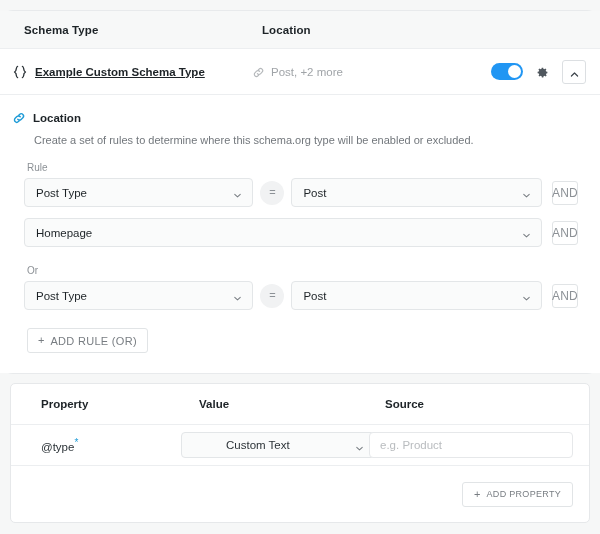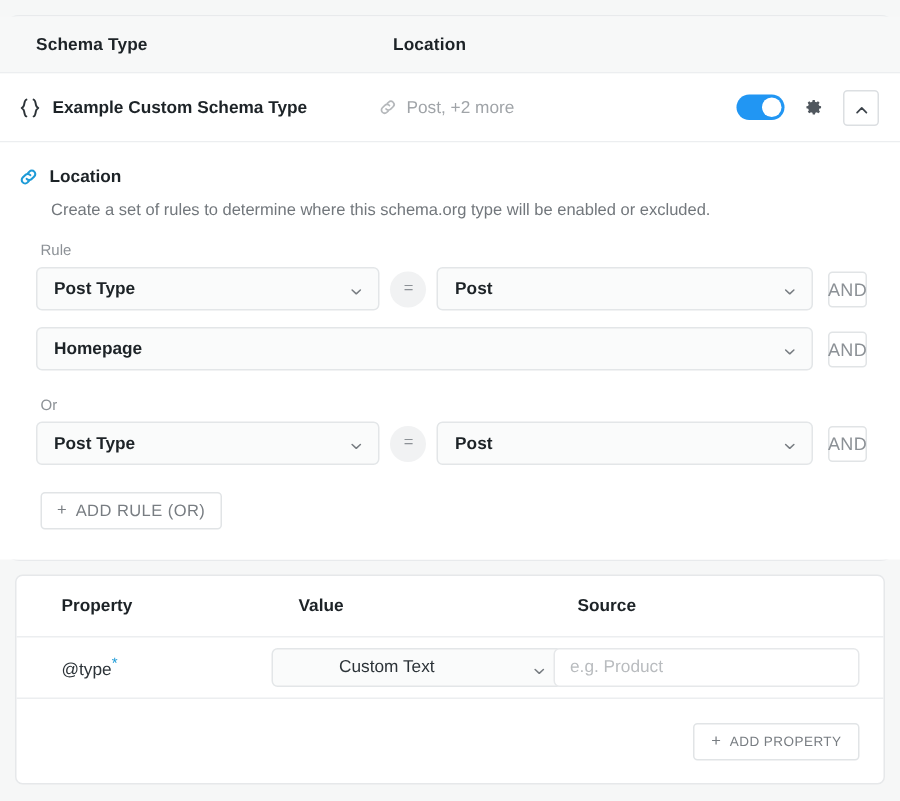--- a/index.html
+++ b/index.html
@@ -33,21 +33,21 @@
   .th.location { flex: 1; }
 
   .schema-row {
     display: flex; align-items: center;
     height: 46px; padding: 0 14px 0 12px;
     background: #fff;
     border-bottom: 1px solid #eceef0;
   }
   .schema-name-cell { width: 240px; display: flex; align-items: center; gap: 7px; padding-left: 0; }
   .code-icon { width: 16px; height: 16px; display: block; color: #2c3338; flex: 0 0 auto; }
-  .schema-name { font-size: 11.5px; font-weight: bold; color: #1d2327; white-space: nowrap; }
+  .schema-name { font-size: 11.5px; font-weight: bold; color: #1d2327; white-space: nowrap; text-decoration: underline; }
 
   .location-cell { flex: 1; display: flex; align-items: center; gap: 6px; color: #a7aaad; }
   .link-icon { width: 13px; height: 13px; display: block; color: #b5b8bb; flex: 0 0 auto; }
   .location-text { font-size: 11.5px; color: #a0a4a8; white-space: nowrap; }
 
   .row-controls { display: flex; align-items: center; gap: 13px; margin-left: auto; }
   .toggle {
     width: 32px; height: 17px; border-radius: 9px; background: #2196f3;
     position: relative; flex: 0 0 auto; cursor: pointer;
   }
@@ -74,21 +74,21 @@
     font-size: 10px; color: #8c9196; margin: 0 0 5px 15px;
   }
   .rule-block { margin-top: 16px; }
   .rule-row { display: flex; align-items: center; gap: 0; padding-left: 12px; }
 
   .select {
     height: 29px; border: 1px solid #e3e6e8; border-radius: 4px;
     background: #fafbfb; display: flex; align-items: center;
     padding: 0 9px 0 11px; cursor: pointer;
   }
-  .select .val { font-size: 11.5px; font-weight: bold; color: #1d2327; white-space: nowrap; }
+  .select .val { font-size: 11.5px; font-weight: normal; color: #1d2327; white-space: nowrap; }
   .select .chev { margin-left: auto; width: 11px; height: 11px; color: #787d82; display: block; }
   .select.left { width: 237px; }
   .select.right { width: 259px; }
   .select.full { width: 548px; }
 
   .eq-badge {
     width: 24px; height: 24px; border-radius: 50%; background: #f1f2f3;
     display: flex; align-items: center; justify-content: center;
     margin: 0 7px; flex: 0 0 auto;
   }

